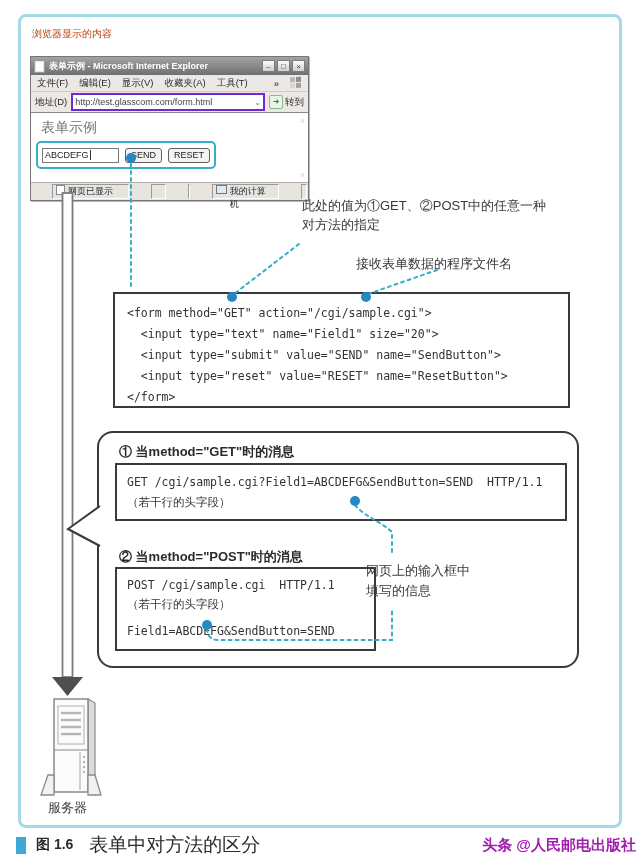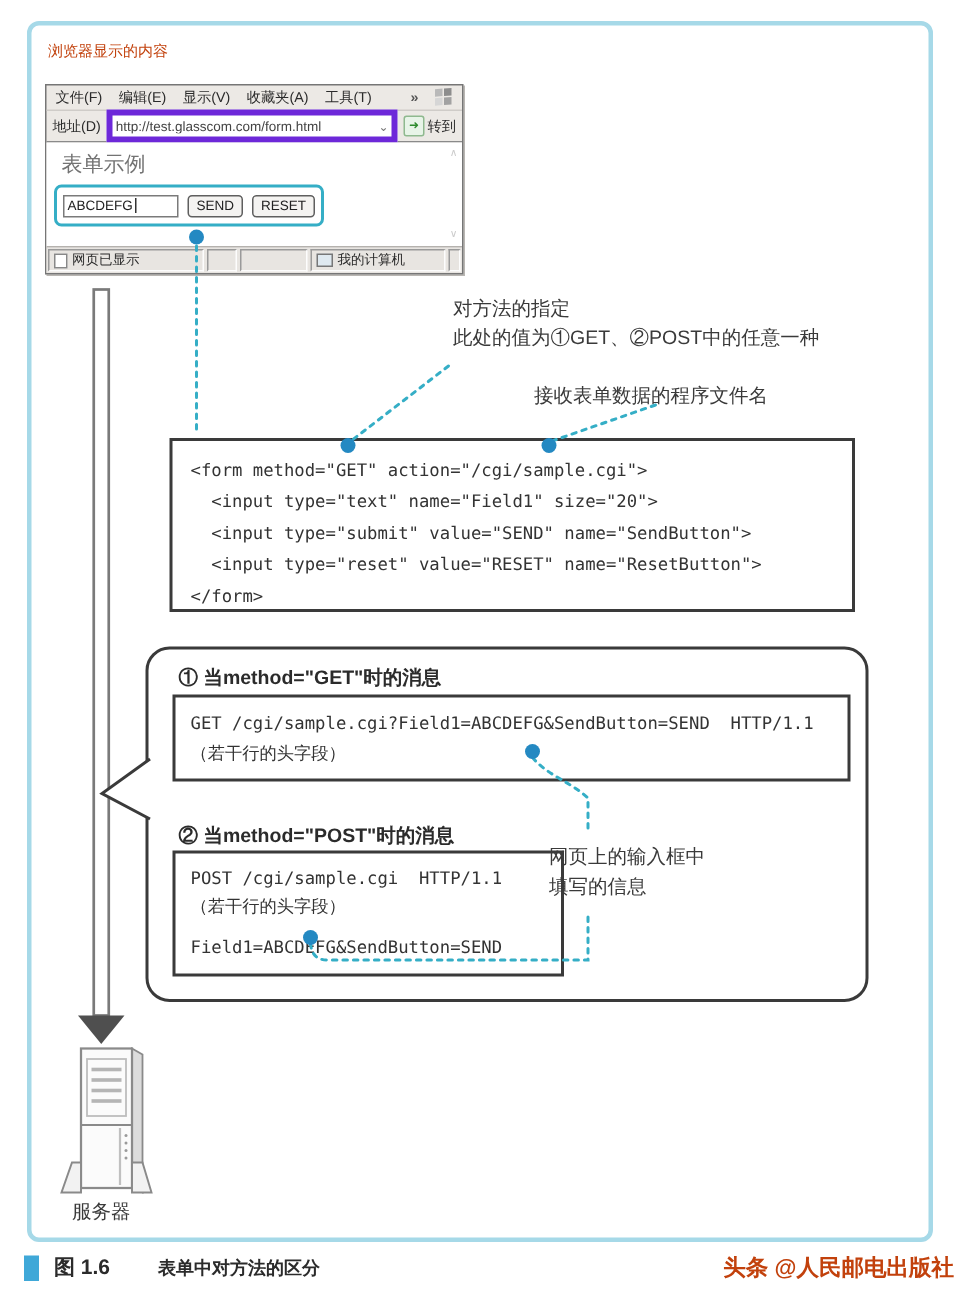--- a/index.html
+++ b/index.html
@@ -30,41 +30,41 @@
   .menu-item{color:#2b2b2b;}
   .menu-ovf{margin-left:auto;color:#555;font-weight:bold;}
   .flag{width:12px;height:12px;display:grid;grid-template-columns:5px 5px;grid-template-rows:5px 5px;
         gap:1px;transform:skewY(-4deg);}
   .flag i{display:block;}
   .flag i:nth-child(1){background:#b9b9b9;}.flag i:nth-child(2){background:#8d8d8d;}
   .flag i:nth-child(3){background:#d6d6d6;}.flag i:nth-child(4){background:#a2a2a2;}
   .addressbar{height:20px;display:flex;align-items:center;padding:0 4px;gap:4px;
               border-bottom:1px solid #8a8a8a;}
   .addr-label{color:#2b2b2b;flex:0 0 auto;}
-  .addr-input{flex:1;height:14px;background:#fff;border:4px solid #6d28d9;display:flex;
+  .addr-input{flex:1;height:14px;background:#fff;border:2px solid #6d28d9;display:flex;
               align-items:center;padding:0 2px;font-size:9px;color:#444;}
   .addr-url{flex:1;white-space:nowrap;overflow:hidden;}
   .addr-dd{color:#777;font-size:8px;flex:0 0 auto;}
   .go-box{display:flex;align-items:center;gap:2px;flex:0 0 auto;}
   .go-icon{width:12px;height:12px;background:#e8f4e8;border:1px solid #8fb98f;border-radius:2px;
            color:#2e8b2e;font-size:8px;line-height:11px;text-align:center;}
   .go-label{color:#2b2b2b;}
   .page{height:69px;background:#fff;position:relative;border-bottom:1px solid #b5b2ae;}
   .page-heading{position:absolute;left:10px;top:6px;font-size:14px;color:#737373;}
   .hl-box{position:absolute;left:5px;top:28px;width:168px;height:24px;border:2px solid #35aec6;
           border-radius:5px;display:flex;align-items:center;gap:6px;padding:0 4px;box-sizing:content-box;}
   .textbox{width:88px;height:15px;background:#fff;border:1px solid #7a7a7a;display:flex;
            align-items:center;font-size:9px;color:#222;padding-left:2px;box-sizing:border-box;}
   .caret{width:1px;height:10px;background:#333;margin-left:1px;}
   .form-btn{font-size:9px;color:#222;background:#f4f3f1;border:1px solid #5f5f5f;border-radius:3px;
             padding:1px 5px;line-height:11px;}
   .scrollmark{position:absolute;right:3px;color:#cccccc;font-size:7px;line-height:7px;}
   .statusbar{height:15px;display:flex;align-items:stretch;background:#e8e5e1;padding:1px;gap:2px;}
   .scell{border:1px solid;border-color:#9a9a9a #fdfdfd #fdfdfd #9a9a9a;display:flex;
-         align-items:center;gap:3px;padding:0 3px;font-size:9px;color:#2b2b2b;box-sizing:border-box;}
+         align-items:flex-start;gap:3px;padding:0 3px;font-size:9px;color:#2b2b2b;box-sizing:border-box;margin-left:20px;}
   .scell.sp{padding:0;}
   .s-page-icon{width:7px;height:8px;background:#fff;border:1px solid #888;}
   .s-comp-icon{width:9px;height:7px;border:1px solid #777;background:#dfe9f0;}
 
   
   .anno{font-size:13px;color:#3a3a3a;line-height:19px;}
   .anno-method{left:302px;top:196px;}
   .anno-program{left:356px;top:254px;}
   .anno-input{left:366px;top:561px;line-height:20px;}
 
@@ -79,33 +79,42 @@
   .getbox{top:30px;width:452px;height:58px;padding-top:7px;line-height:20px;}
   .postbox{top:134px;width:261px;height:84px;padding-top:7px;line-height:19px;}
   .post-gap{margin-top:8px;}
 
   .server-label{left:48px;top:799px;font-size:13px;color:#3a3a3a;}
 
   
   .caption{left:16px;top:834px;right:4px;height:22px;display:flex;align-items:center;}
   .cap-marker{width:10px;height:17px;background:#3fa8d8;flex:0 0 auto;}
   .cap-prefix{margin-left:10px;font-size:14px;font-weight:bold;color:#2b2b2b;}
-  .cap-title{margin-left:32px;font-size:12px;font-weight:bold;color:#2b2b2b;}
-  .watermark{margin-left:auto;font-size:15px;font-weight:bold;color:#c2410c;}
+  .cap-title{margin-left:16px;font-size:19px;font-weight:normal;color:#2b2b2b;}
+  .watermark{margin-left:auto;font-size:15px;font-weight:bold;color:#a21caf;}
 
   .overlay{left:0;top:0;pointer-events:none;z-index:10;}
 </style>
 </head>
 <body>
 
 <div class="abs frame"></div>
 
 <div class="abs top-label">浏览器显示的内容</div>
 
 <div class="abs ie-window">
+  <div class="titlebar">
+    <span class="doc-icon"></span>
+    <span class="win-title">表单示例 - Microsoft Internet Explorer</span>
+    <span class="winbtns">
+      <span class="wbtn">–</span>
+      <span class="wbtn">□</span>
+      <span class="wbtn">×</span>
+    </span>
+  </div>
   <div class="menubar">
     <span class="menu-item">文件(F)</span>
     <span class="menu-item">编辑(E)</span>
     <span class="menu-item">显示(V)</span>
     <span class="menu-item">收藏夹(A)</span>
     <span class="menu-item">工具(T)</span>
     <span class="menu-ovf">»</span>
     <span class="flag">
         <i></i>
         <i></i>
@@ -146,22 +155,22 @@
     <span class="scell sp" style="flex:1;"></span>
     <span class="scell" style="width:90px;">
       <span class="s-comp-icon"></span>
       <span>我的计算机</span>
     </span>
     <span class="scell sp" style="width:8px;"></span>
   </div>
 </div>
 
 <div class="abs anno anno-method">
+  <div>此处的值为①GET、②POST中的任意一种</div>
   <div>对方法的指定</div>
-  <div>此处的值为①GET、②POST中的任意一种</div>
 </div>
 <div class="abs anno anno-program">接收表单数据的程序文件名</div>
 
 <div class="abs codebox mono">
   <div class="pre">&lt;form method="GET" action="/cgi/sample.cgi"&gt;</div>
   <div class="pre">  &lt;input type="text" name="Field1" size="20"&gt;</div>
   <div class="pre">  &lt;input type="submit" value="SEND" name="SendButton"&gt;</div>
   <div class="pre">  &lt;input type="reset" value="RESET" name="ResetButton"&gt;</div>
   <div class="pre">&lt;/form&gt;</div>
 </div>

